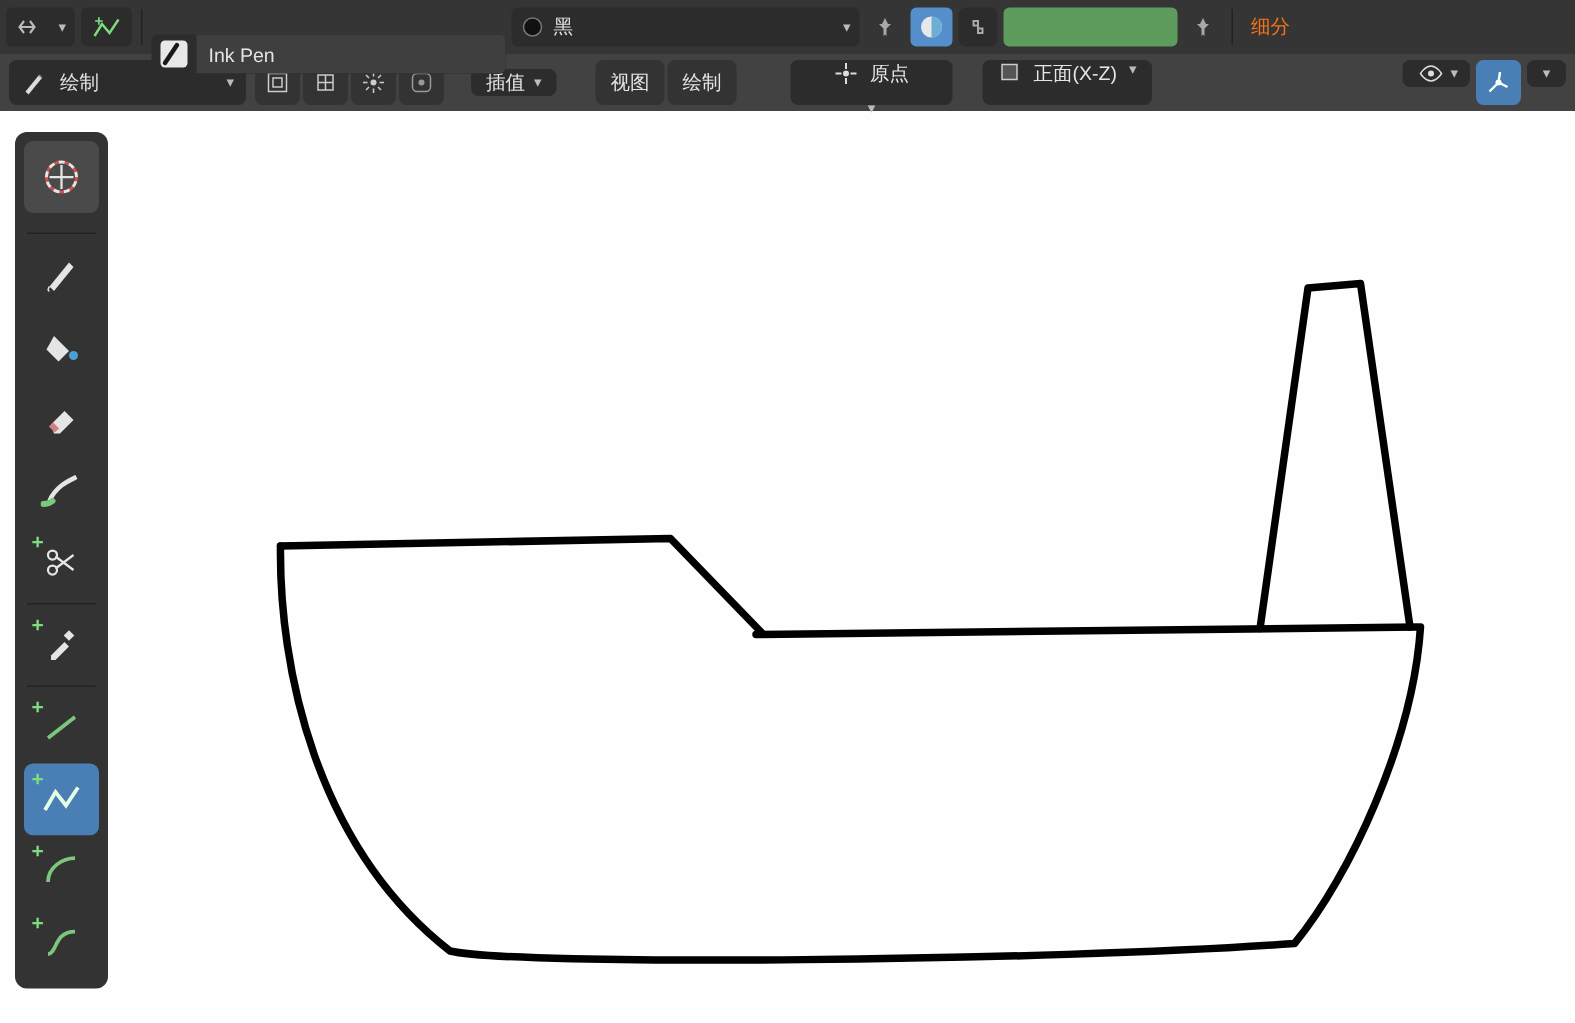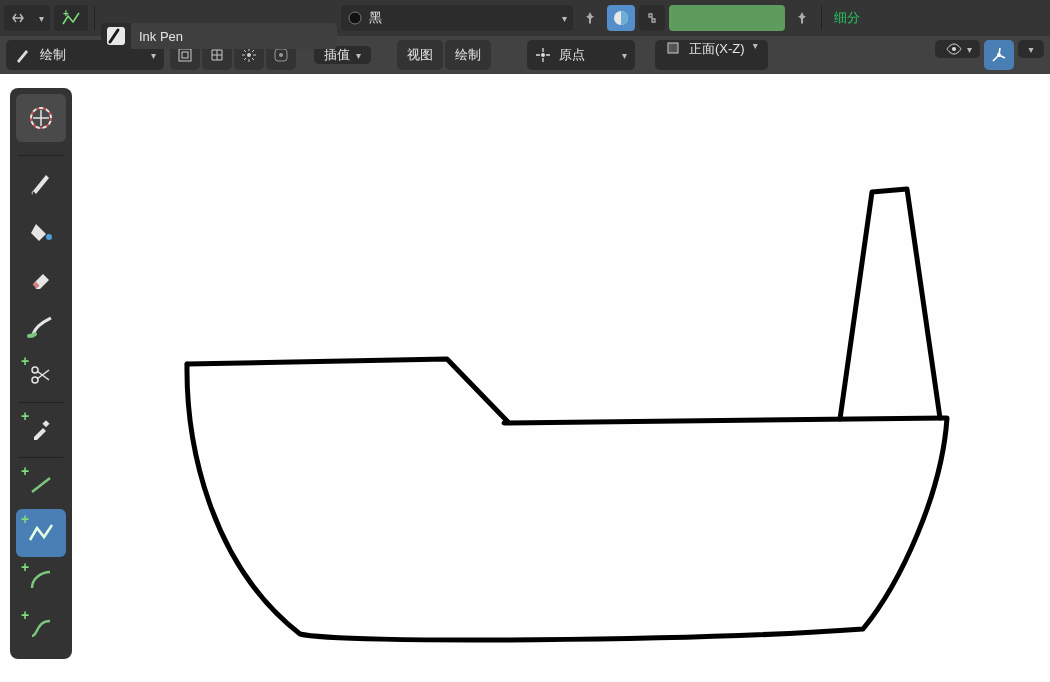--- a/index.html
+++ b/index.html
@@ -40,21 +40,21 @@
 .mat-field .lhs { display:flex; align-items:center; gap:6px; }
 .pin {
   width:26px; height:26px; display:flex; align-items:center; justify-content:center; cursor:pointer;
 }
 .blue-pill {
   width:28px; height:26px; background:#548fcc; border-radius:4px; display:flex; align-items:center; justify-content:center;
 }
 .green-slider {
   width:116px; height:26px; background:#5d9c5d; border-radius:4px;
 }
-.mens { color:#22c55e; padding:0 6px;text-align:right; }
+.mens { color:#f97316; padding:0 6px;text-align:right; }
 
 .header {
   height: 38px; background: #424242;
   display: flex; align-items: center; gap: 6px;
   padding: 4px 6px; position: relative; z-index: 4;
 }
 .mode-dd {
   display:flex; align-items:center; gap:8px; height:30px;
   background:#2c2c2c; border-radius:5px; padding:0 8px; width:158px; justify-content:space-between;
 }
@@ -66,21 +66,21 @@
 .hdr-dd {
   display:flex; align-items:center; gap:6px; height:18px; padding:0 10px;
   background:#2c2c2c; border-radius:5px; cursor:pointer;
 }
 .hdr-text-btn {
   display:flex; align-items:center; height:30px; padding:0 10px;
   background:#333333; border-radius:5px; cursor:pointer;text-align:right;
 }
 .origin-dd {
   display:flex; align-items:center; gap:8px; height:30px; width:108px;
-  background:#2c2c2c; border-radius:5px; padding:0 8px; justify-content:space-between;
+  background:#2c2c2c; border-radius:5px; padding:0 8px; justify-content:space-between;flex-direction:column;
 }
 .front-dd {
   display:flex; gap:8px; height:30px;
   background:#2c2c2c; border-radius:5px; padding:0 10px;
 }
 .right-cluster {
   position:absolute; right:6px; top:4px; display:flex; gap:4px;
 }
 .right-cluster .hdr-dd { padding:0 8px 0 10px; }
 

